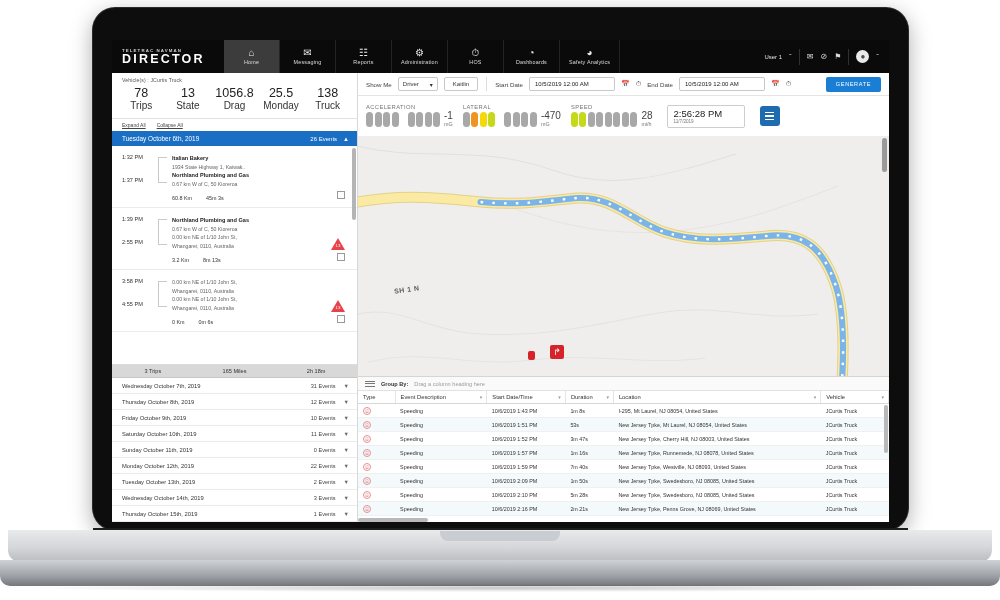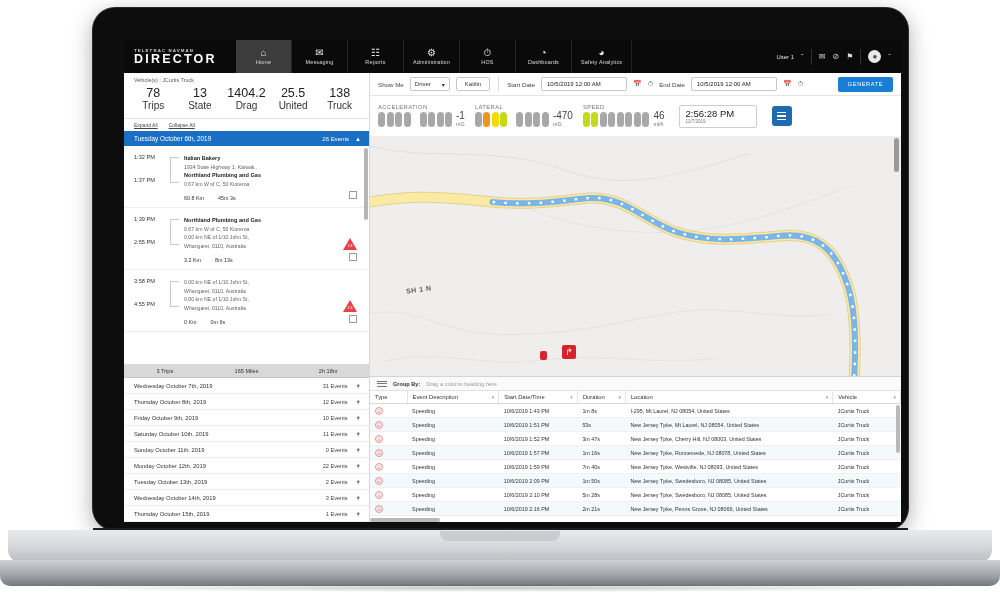--- a/index.html
+++ b/index.html
@@ -15,21 +15,21 @@
     position: absolute; left: 0; top: 0; width: 1000px; height: 600px;
     background: #ffffff;
   }
   #laptop-lid {
     position: absolute; left: 93px; top: 8px; width: 815px; height: 522px;
     background: #0d0d0d;
     border-radius: 22px;
     box-shadow: 0 0 0 1px #2a2a2a, 0 6px 22px rgba(0,0,0,.35);
   }
   #laptop-screen {
-    position: absolute; left: 124px; top: 40px; width: 777px; height: 482px;
+    position: absolute; left: 112px; top: 40px; width: 777px; height: 482px;
     background: #f3f3f3;
     overflow: hidden;
   }
   #laptop-base {
     position: absolute; left: 8px; top: 530px; width: 984px; height: 32px;
     background: linear-gradient(180deg,#e9eaec 0%,#d4d6d9 55%,#b9bcc0 100%);
     border-radius: 0 0 12px 12px;
   }
   #laptop-hinge {
     position: absolute; left: 93px; top: 528px; width: 815px; height: 9px;
@@ -348,26 +348,26 @@
           <div class="stats">
             <div class="stat">
               <div class="v">78</div>
               <div class="l">Trips</div>
             </div>
             <div class="stat">
               <div class="v">13</div>
               <div class="l">State</div>
             </div>
             <div class="stat">
-              <div class="v">1404.2</div>
+              <div class="v">1056.8</div>
               <div class="l">Drag</div>
             </div>
             <div class="stat">
               <div class="v">25.5</div>
-              <div class="l">United</div>
+              <div class="l">Monday</div>
             </div>
             <div class="stat">
               <div class="v">138</div>
               <div class="l">Truck</div>
             </div>
           </div>
 
           <div class="exp-row">
             <a>Expand All</a>
             <a>Collapse All</a>
@@ -588,21 +588,21 @@
                   <span class="bar" style="background:#c3d91a"></span>
                   <span class="bar" style="background:#c3d91a"></span>
                   <span class="bar"></span>
                   <span class="bar"></span>
                   <span class="bar"></span>
                   <span class="bar"></span>
                   <span class="bar"></span>
                   <span class="bar"></span>
                 </div>
                 <div class="gvbox">
-                  <span class="gv">46</span>
+                  <span class="gv">28</span>
                   <span class="gu">mi/h</span>
                 </div>
               </div>
             </div>
 
             <div class="clockbox">
               <div class="c1">2:56:28 PM</div>
               <div class="c2">11/7/2019</div>
             </div>
 

